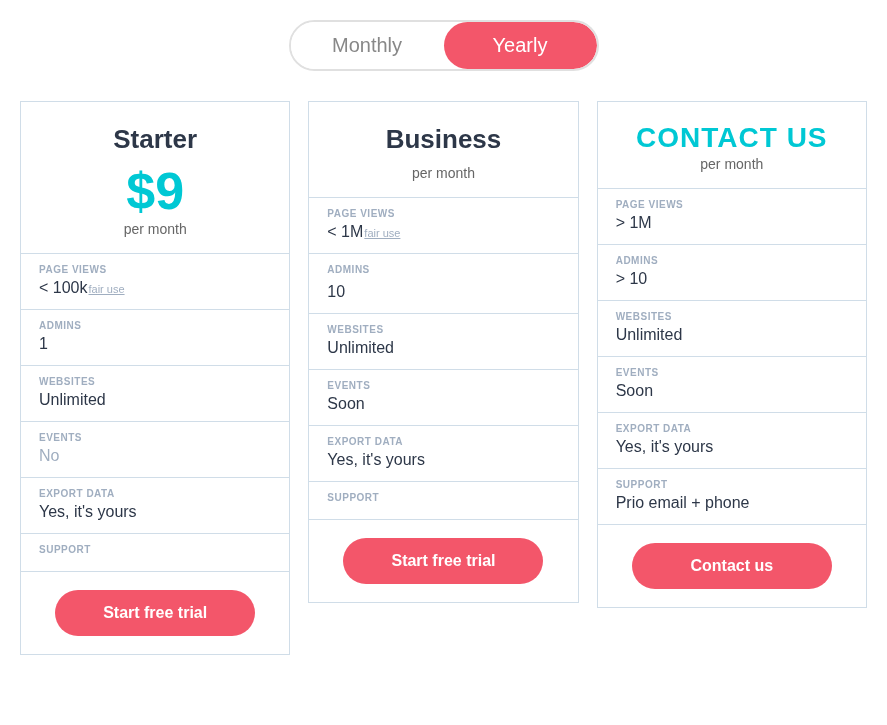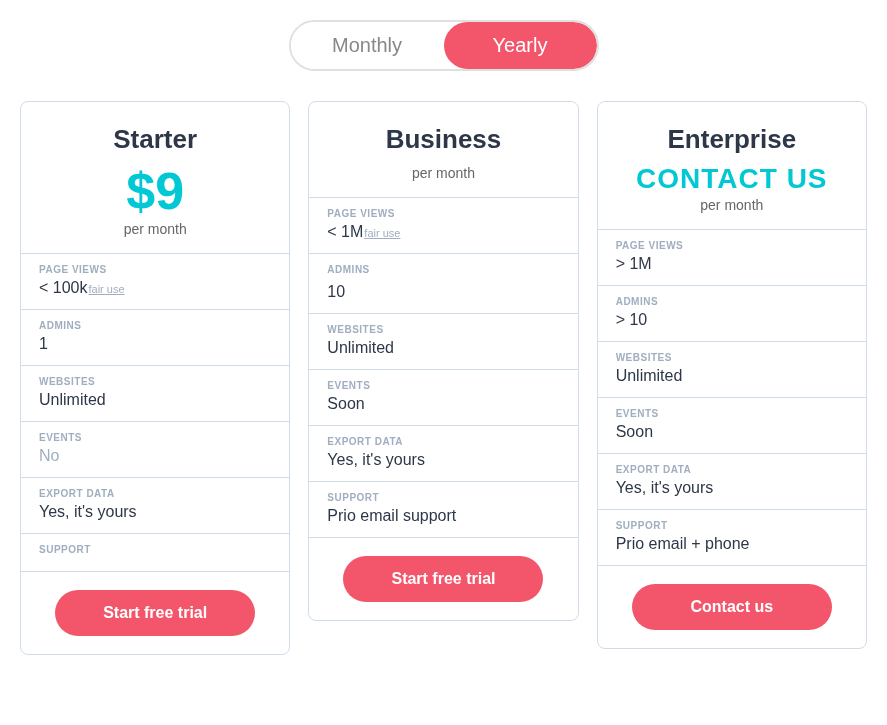--- a/index.html
+++ b/index.html
@@ -51,21 +51,21 @@
       gap: 18px;
       align-items: flex-start;
       justify-content: center;
       width: 100%;
       max-width: 860px;
     }
 
     .card {
       flex: 1;
       border: 1.5px solid #d0dde8;
-      border-radius: 8px;
+      border-radius: 0;
       overflow: hidden;
       display: flex;
       flex-direction: column;
     }
 
     
     .card-header {
       padding: 22px 20px 16px;
       text-align: center;
       border-bottom: 1.5px solid #d0dde8;
@@ -241,31 +241,27 @@
         </div>
       </div>
       <div class="feature-row">
         <div class="feature-label">EXPORT DATA</div>
         <div style="display: flex; align-items: baseline;">
           <span class="feature-value">Yes, it's yours</span>
         </div>
       </div>
       <div class="feature-row">
         <div class="feature-label">SUPPORT</div>
-        <div style="display: flex; align-items: baseline;">
-          <span class="feature-value">Prio email support</span>
-        </div>
       </div>
       <div class="cta-wrapper">
         <button class="cta-button">Start free trial</button>
       </div>
     </div>
     <div class="card">
       <div class="card-header">
-        <div class="plan-name">Enterprise</div>
         <div class="plan-price contact">CONTACT US</div>
         <div class="plan-period">per month</div>
       </div>
       <div class="feature-row">
         <div class="feature-label">PAGE VIEWS</div>
         <div style="display: flex; align-items: baseline;">
           <span class="feature-value">&gt; 1M</span>
         </div>
       </div>
       <div class="feature-row">

